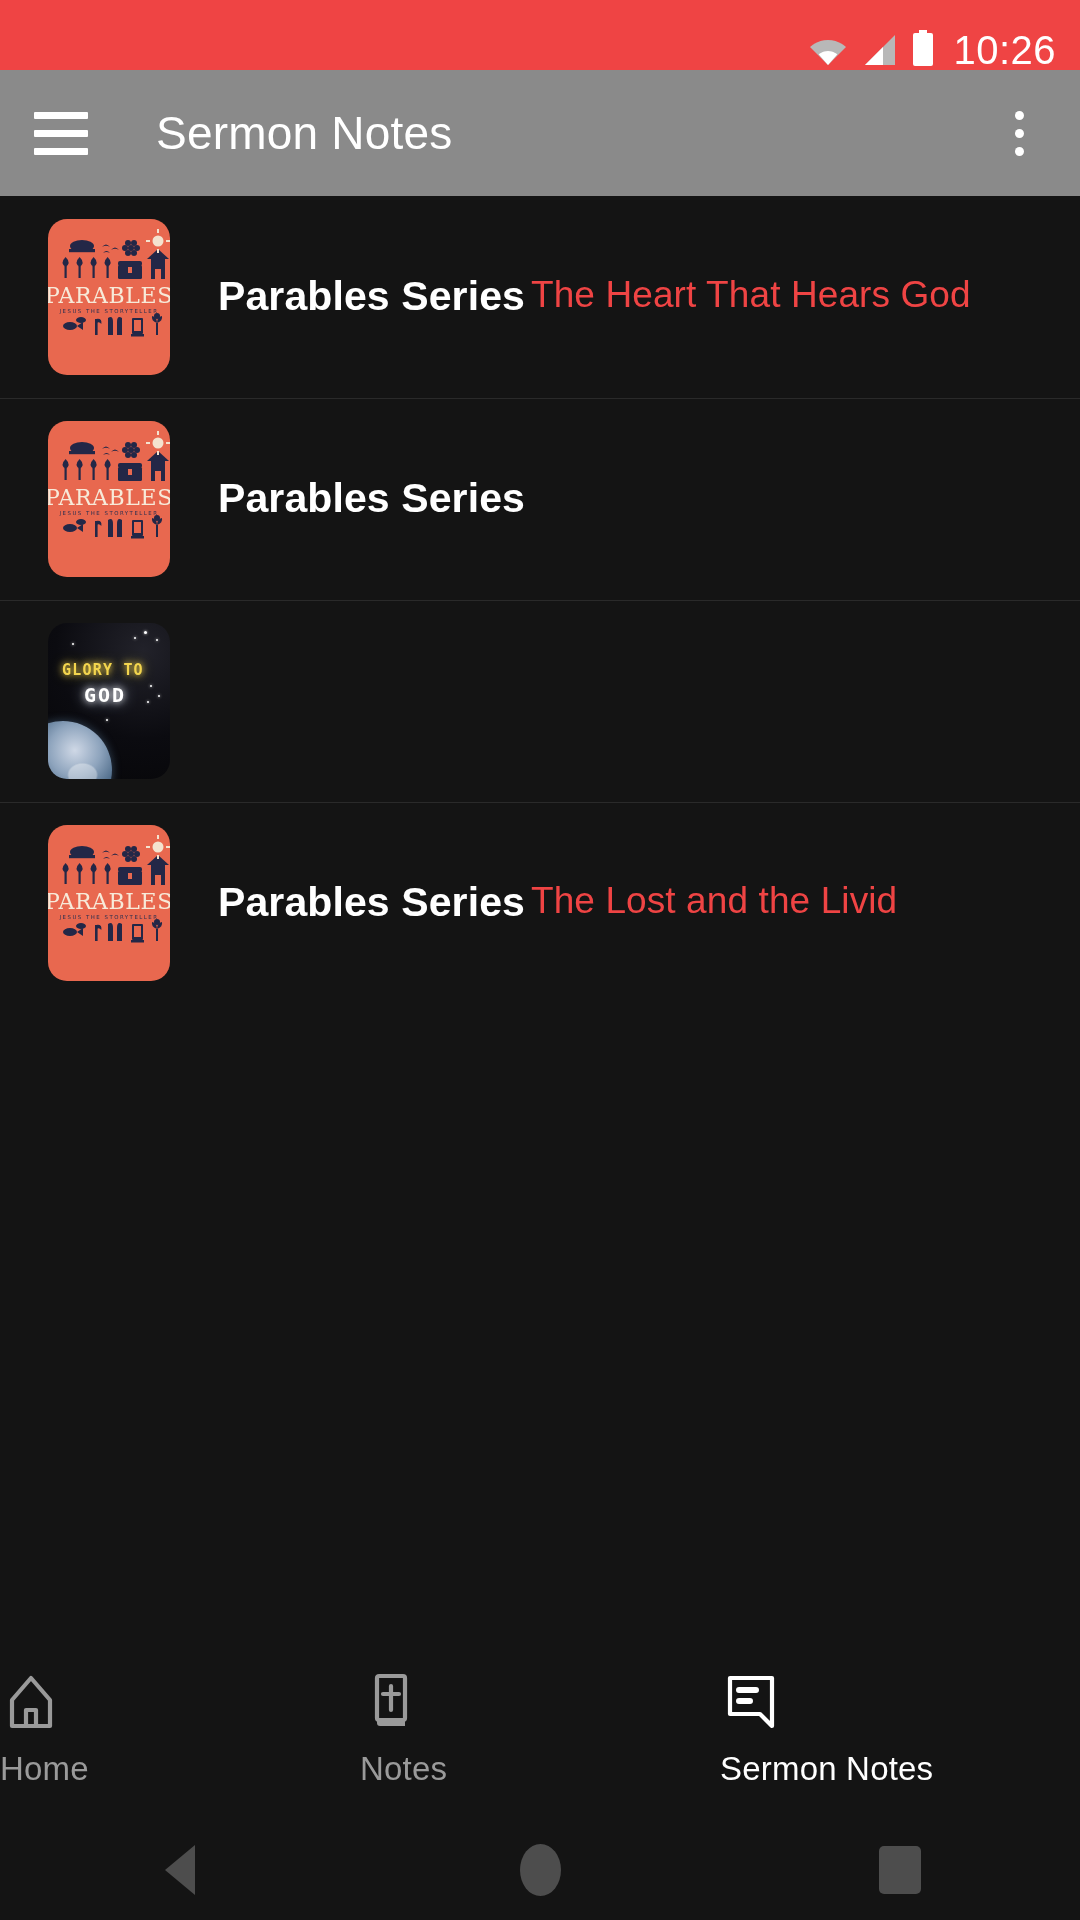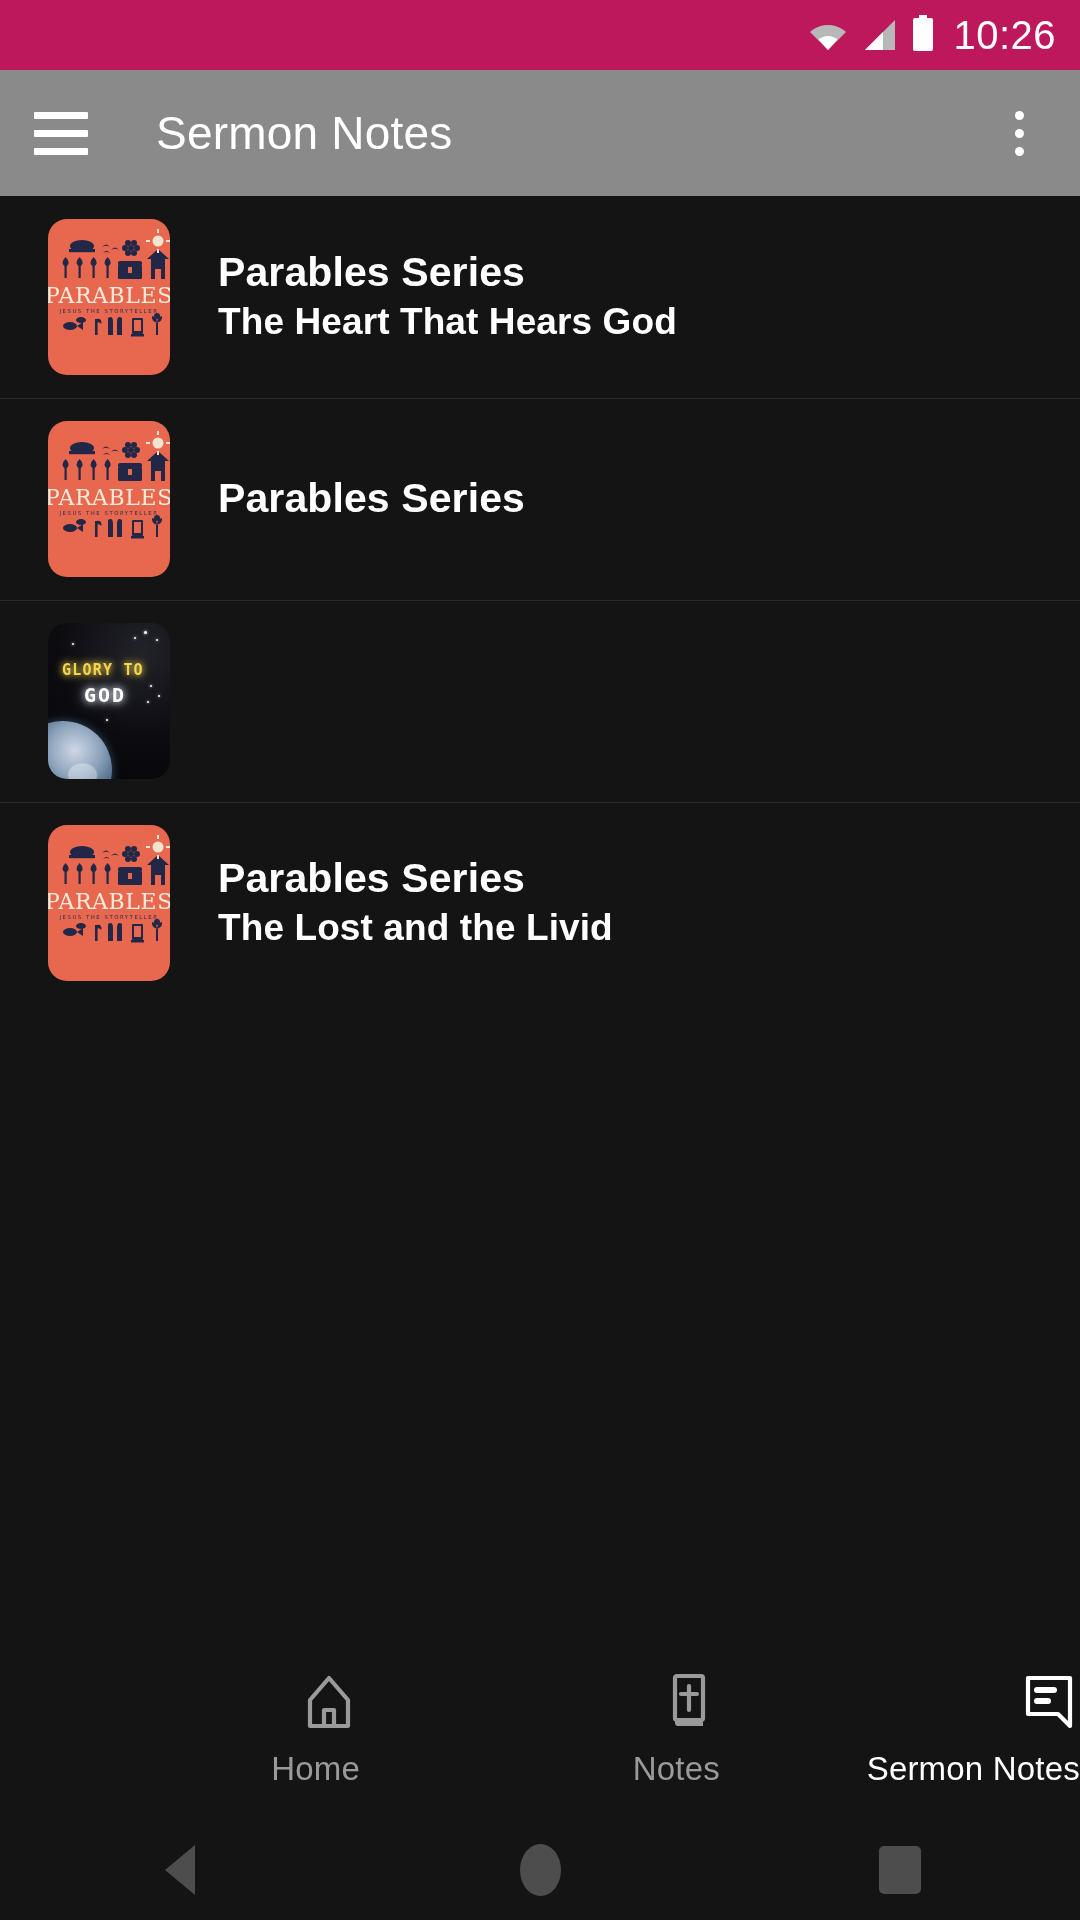--- a/index.html
+++ b/index.html
@@ -6,22 +6,22 @@
   html, body {
     width:1080px; height:1920px;
     background:#121212;
     font-family:"Liberation Sans", sans-serif;
     overflow:hidden;
   }
   .screen { position:relative; width:1080px; height:1920px; background:#141414; }
 
   
   .statusbar {
-    height:70px; background:#be185d;
-    display:flex; align-items:center; justify-content:flex-end;
+    height:70px; background:#ef4444;
+    display:flex; align-items:flex-end; justify-content:flex-end;
     padding-right:24px; gap:12px;
   }
   .sb-icons { display:flex; align-items:flex-end; gap:14px; height:40px; }
   .sb-time {
     color:#ffffff; font-size:40px; letter-spacing:0.5px;
     font-family:"Liberation Sans", sans-serif; line-height:1;
     padding-left:6px;
   }
 
   
@@ -51,27 +51,27 @@
     padding:0 0 0 48px; position:relative; cursor:pointer;
   }
   .list-item + .list-item::before {
     content:""; position:absolute; left:0; top:0; width:100%; height:1px;
     background:#2a2a2a;
   }
   .thumb {
     width:122px; height:156px; flex:0 0 122px; border-radius:19px;
     overflow:hidden; position:relative;
   }
-  .item-text { margin-left:48px; display:flex; flex-direction:column; gap:6px; }
+  .item-text { margin-left:48px; display:flex; flex-direction:row; gap:6px; }
   .item-title {
     color:#ffffff; font-size:41px; font-weight:700; letter-spacing:0.1px;
     line-height:1.1;
   }
   .item-sub {
-    color:#ffffff; font-size:37px; font-weight:700; letter-spacing:0.1px;
+    color:#ef4444; font-size:37px; font-weight:400; letter-spacing:0.1px;
     line-height:1.15;
   }
   .item-sub:empty { display:none; }
 
   
   .art-parables { width:100%; height:100%; background:#e8684f; position:relative; }
 
   
   .art-glory {
     width:100%; height:100%;
@@ -110,21 +110,21 @@
     position:absolute; background:#ffffff; border-radius:50%;
     box-shadow:0 0 3px rgba(255,255,255,0.9);
   }
 
   
   .bottomnav {
     position:absolute; left:0; bottom:100px; width:1080px; height:185px;
     background:#141414; display:flex; align-items:center;
   }
   .nav-item {
-    flex:1; display:flex; flex-direction:column; align-items:flex-end;
+    flex:1; display:flex; flex-direction:column; align-items:flex-start;
     gap:16px; cursor:pointer;
   }
   .nav-label { font-size:33px; letter-spacing:0.2px; }
   .nav-item.inactive .nav-label { color:#9a9a9a; }
   .nav-item.active .nav-label { color:#ffffff; }
   .nav-icon { height:66px; display:flex; align-items:center; justify-content:center; }
 
   
   .sysnav {
     position:absolute; left:0; bottom:0; width:1080px; height:100px;

